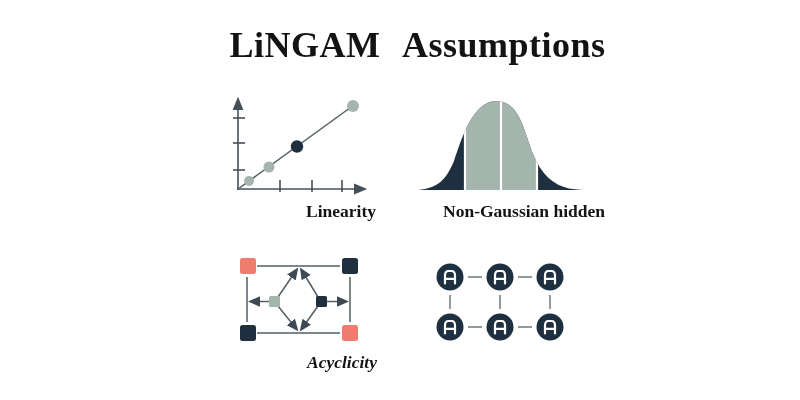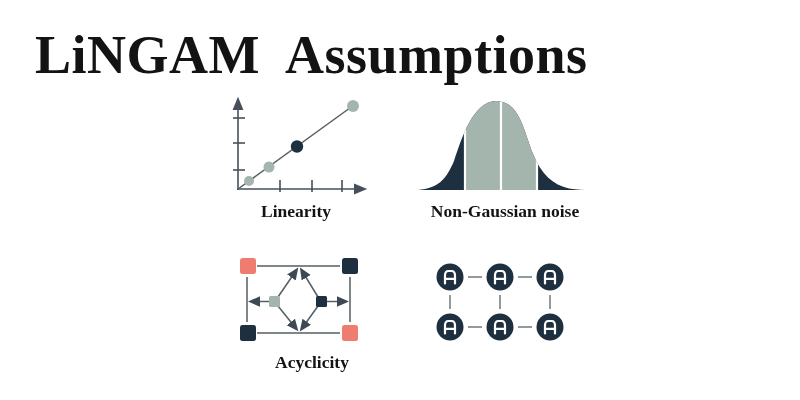--- a/index.html
+++ b/index.html
@@ -6,31 +6,31 @@
     --navy:#1e3040; --sage:#a4b5ad; --salmon:#ee7d6f; --ink:#131313;
     --axis:#45505a; --connector:#929a9c; --divider:#ffffff; --bg:#ffffff;
   }
   *{margin:0;padding:0;box-sizing:border-box;}
   html,body{background:#fff;}
   .stage{
     position:relative;width:800px;height:400px;background:var(--bg);
     overflow:hidden;font-family:"Liberation Serif","DejaVu Serif",serif;
   }
   .title{
-    position:absolute;top:24px;left:35px;width:765px;
-    font-size:54px;font-weight:700;color:var(--ink);word-spacing:14px;letter-spacing:.5px;
+    position:absolute;top:24px;left:35px;width:765px;text-align:center;
+    font-size:36px;font-weight:700;color:var(--ink);word-spacing:14px;letter-spacing:.5px;
   }
   .fig{position:absolute;}
   .fig svg{display:block;overflow:visible;}
   .cap{
-    position:absolute;text-align:center;font-size:17.5px;font-weight:700;color:var(--ink);
+    position:absolute;text-align:right;font-size:17.5px;font-weight:700;color:var(--ink);
   }
   .cap-linearity{top:201px;left:216px;width:160px;}
   .cap-nongaussian{top:201px;left:405px;width:200px;}
-  .cap-acyclicity{top:352px;left:232px;width:160px;}
+  .cap-acyclicity{top:352px;left:217px;width:160px;font-style:italic;}
   .cap-confounders{top:352px;left:406px;width:200px;}
 
   .axis-stroke{stroke:var(--axis);stroke-width:1.6;fill:none;}
   .thin-stroke{stroke:#555e63;stroke-width:1.5;fill:none;}
   .navy-fill{fill:var(--navy);}
   .sage-fill{fill:var(--sage);}
   .salmon-fill{fill:var(--salmon);}
   .white-line{stroke:var(--divider);stroke-width:2.2;}
   .conn{stroke:var(--connector);stroke-width:2;}
   .glyph{stroke:#fff;stroke-width:2.2;fill:none;stroke-linecap:round;stroke-linejoin:round;}
@@ -79,21 +79,21 @@
       </defs>
       <path class="navy-fill" d="M 5,102 C 25,100 33,92 41,73 C 48,52 60,13 83,13 C 106,13 110,40 120,66 C 128,86 140,97 156,100.5 C 164,102 171,102 176,102 Z"></path>
       <g clip-path="url(#bellClip)">
         <rect class="sage-fill" x="52" y="0" width="72" height="102"></rect>
         <line class="white-line" x1="52" y1="0" x2="52" y2="102"></line>
         <line class="white-line" x1="88" y1="0" x2="88" y2="102"></line>
         <line class="white-line" x1="124" y1="0" x2="124" y2="102"></line>
       </g>
     </svg>
   </div>
-  <div class="cap cap-nongaussian">Non-Gaussian noise</div>
+  <div class="cap cap-nongaussian">Non-Gaussian hidden</div>
 
   <div class="fig" style="left:232px;top:250px;">
     <svg width="136" height="100" viewBox="0 0 136 100">
       <defs>
         <marker id="arr2" markerWidth="9" markerHeight="8" refX="6" refY="3.5" orient="auto">
           <path d="M0,0 L8,3.5 L0,7 Z" fill="#3d4a56"></path>
         </marker>
       </defs>
       <g>
         <line class="thin-stroke" x1="25" y1="16" x2="108" y2="16"></line>

